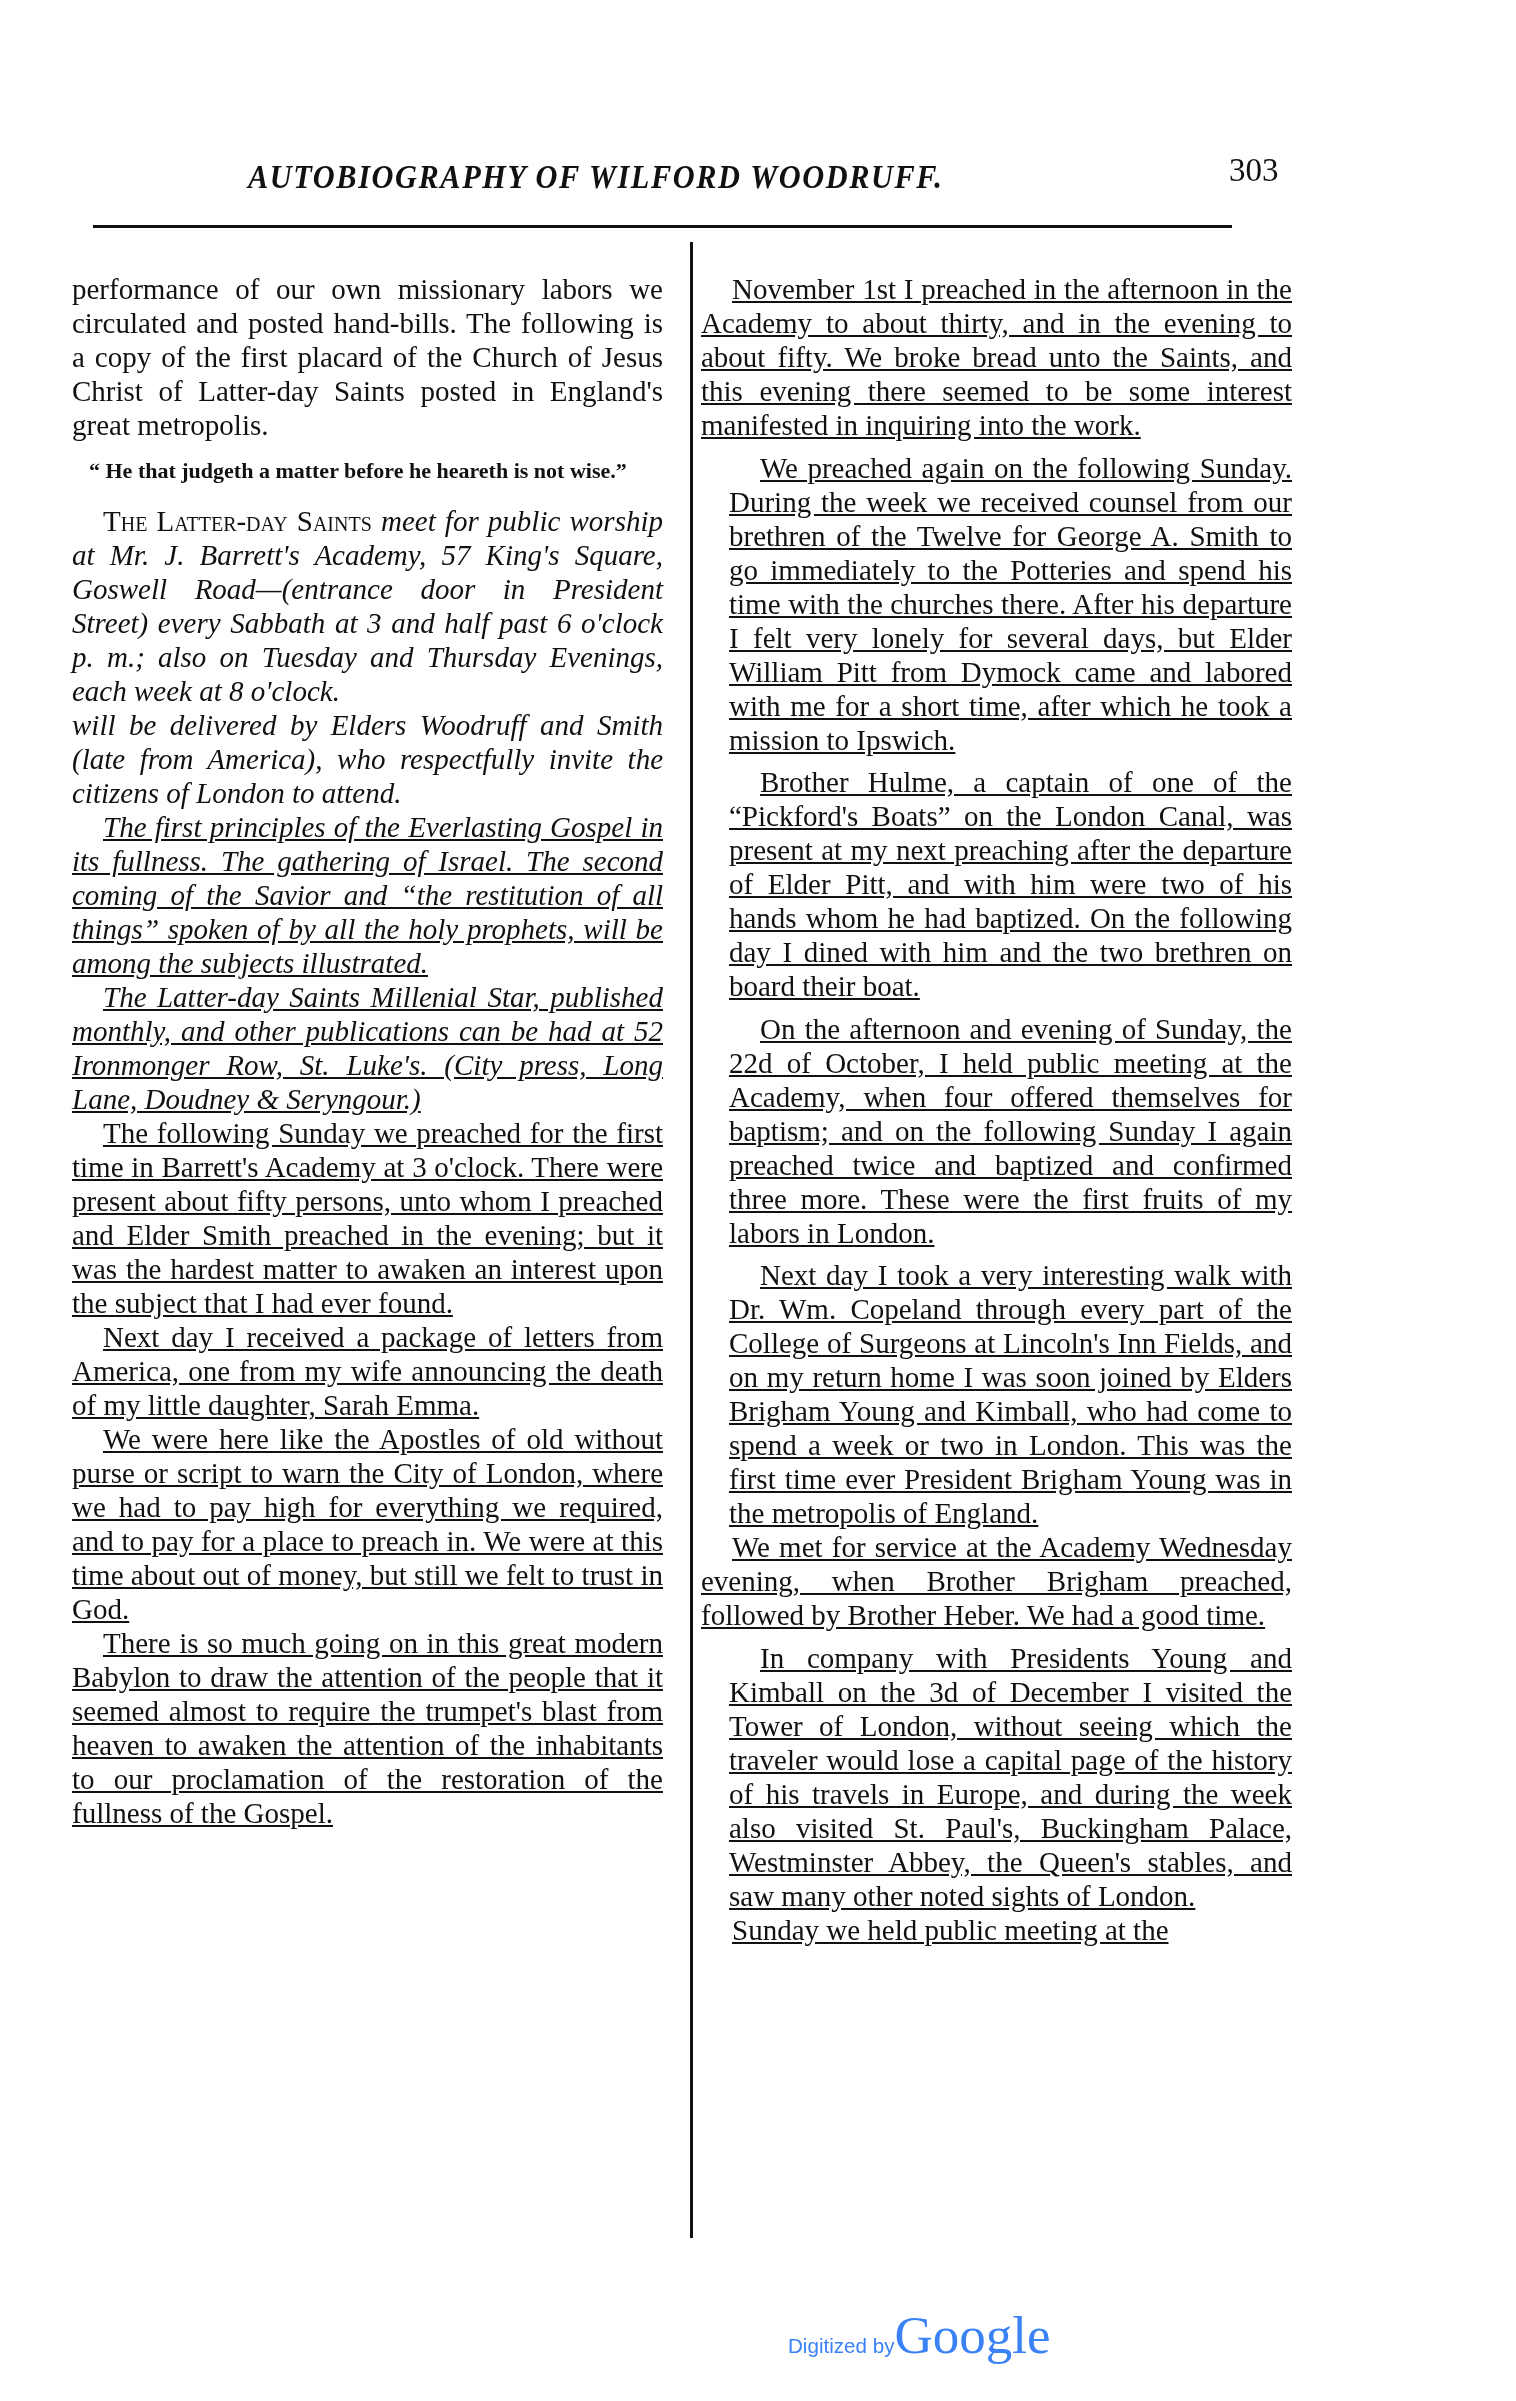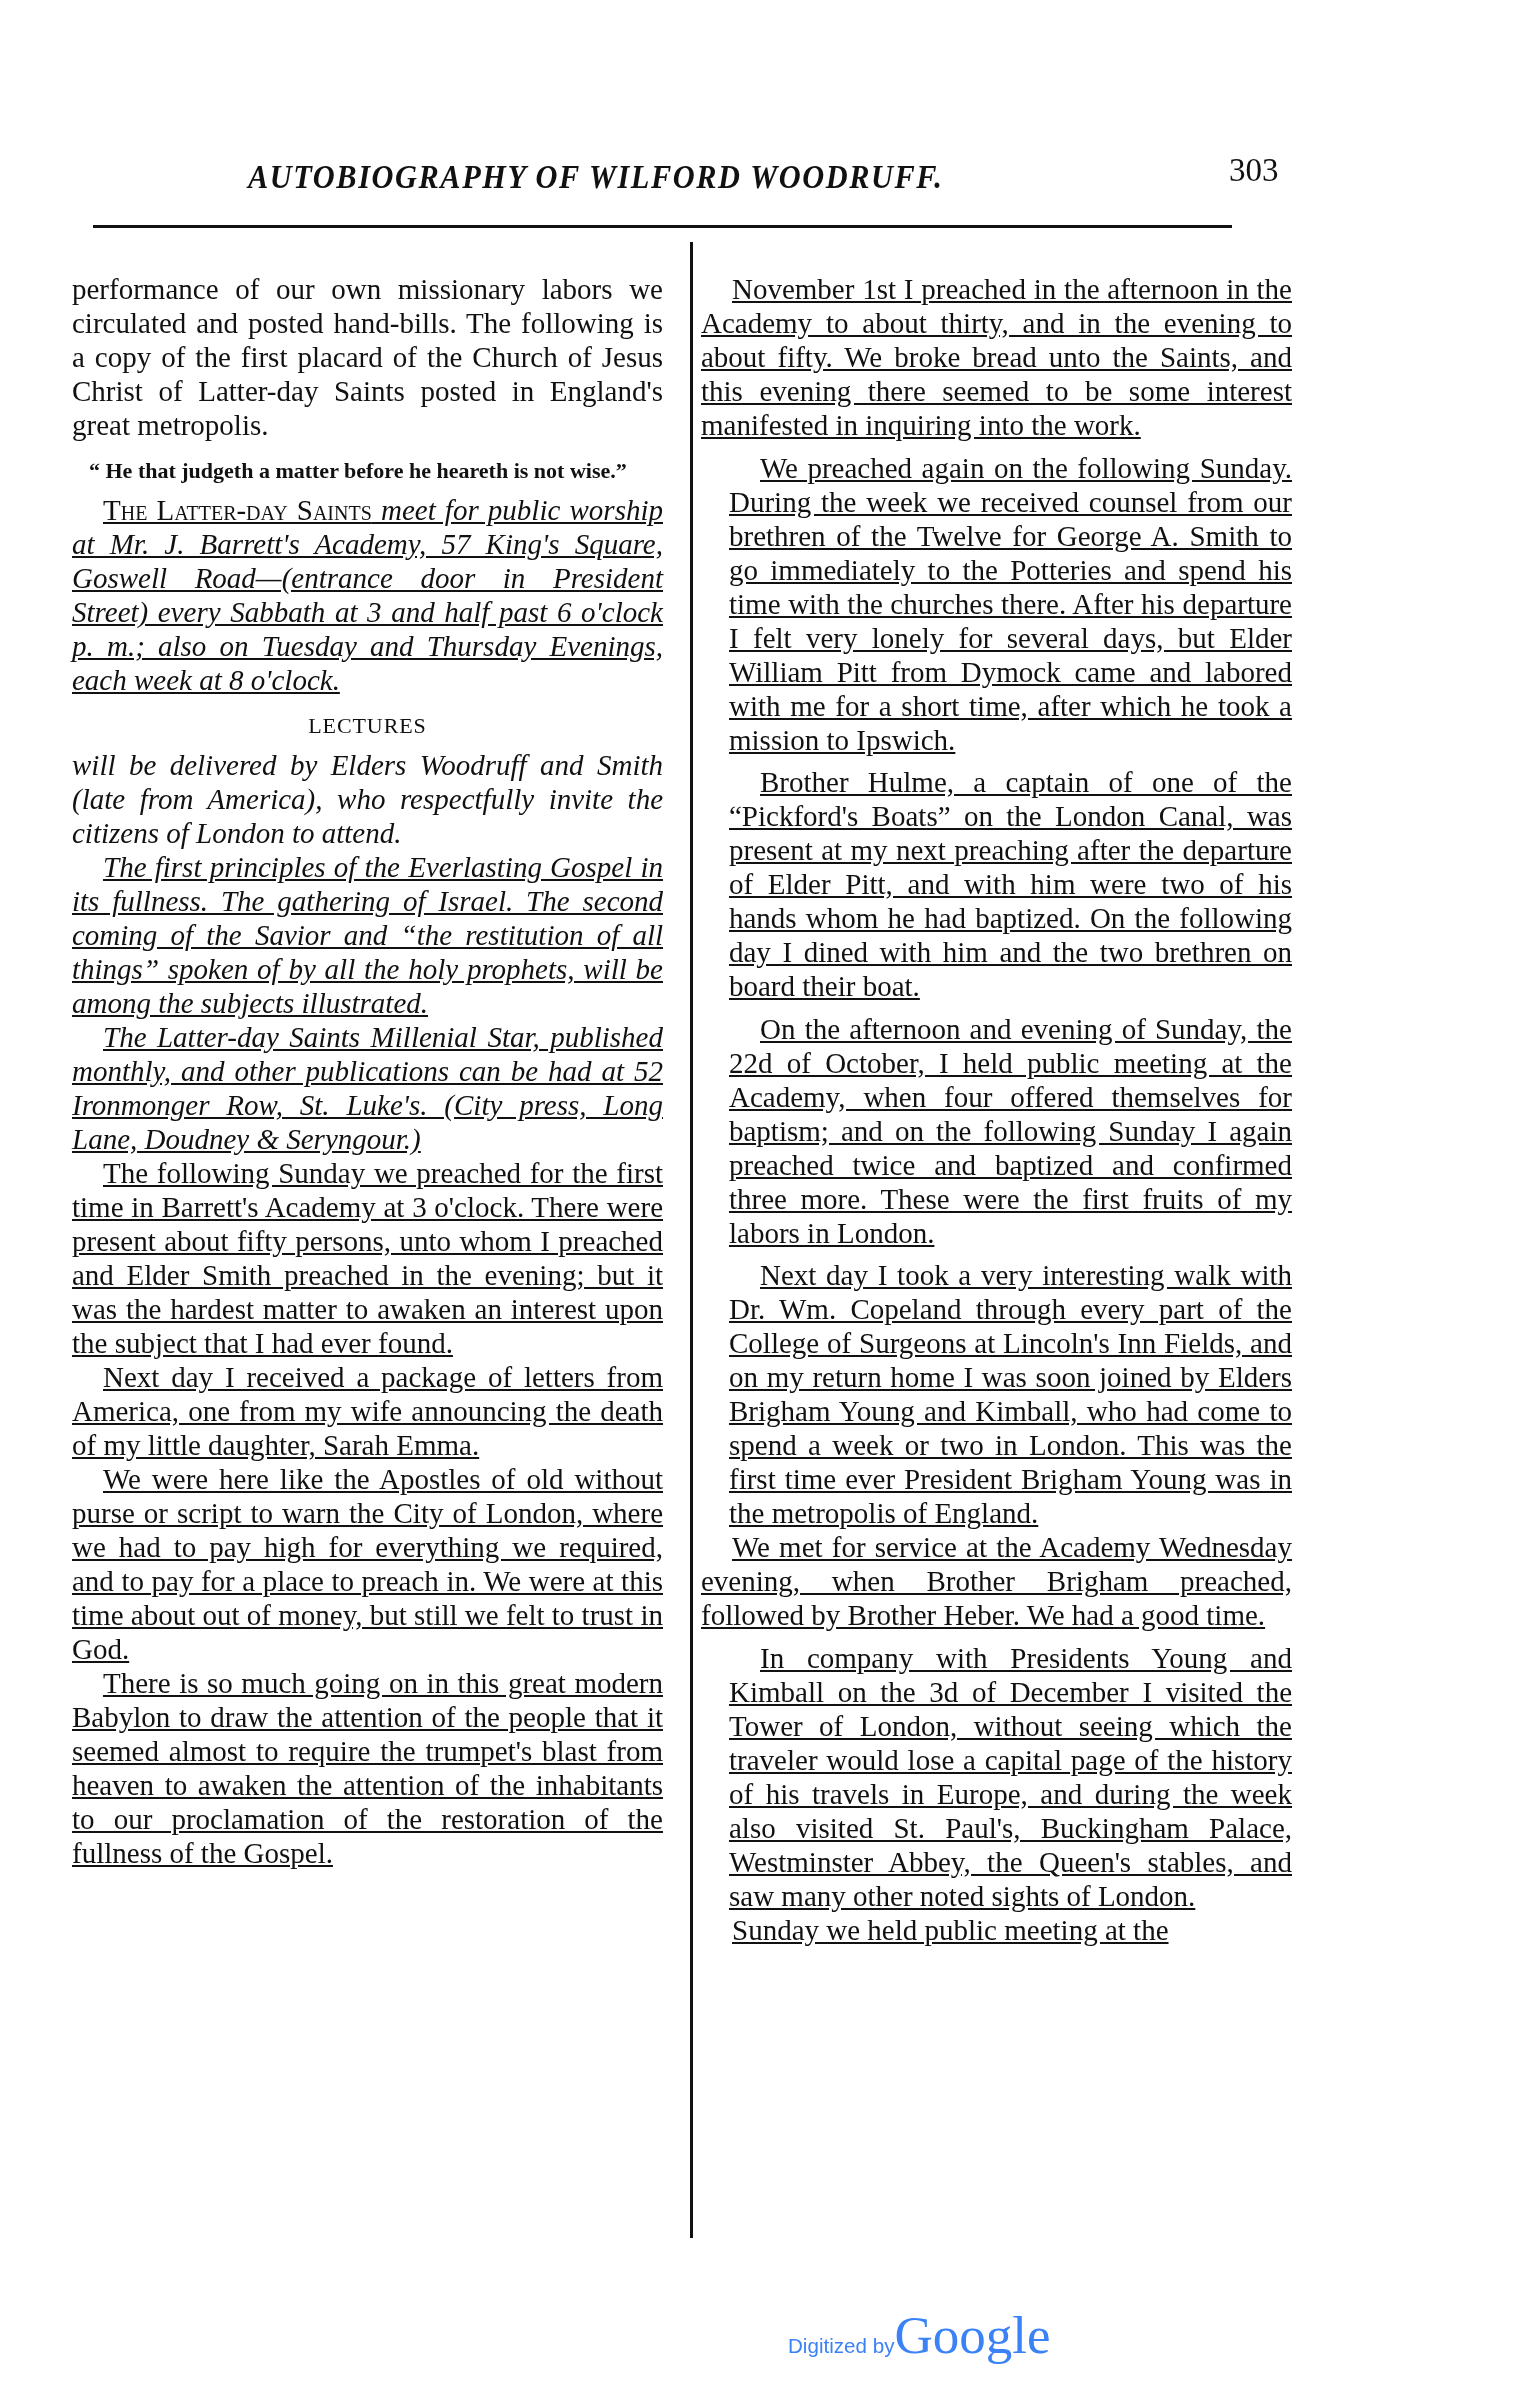--- a/index.html
+++ b/index.html
@@ -25,21 +25,21 @@
   .col {
     position: absolute; top: 272px; width: 591px;
     font-size: 29px; line-height: 34px; text-align: justify; hyphens: manual;
   }
   .col.left { left: 72px; }
   .col.right { left: 701px; width: 591px; }
   p { margin: 0; text-indent: 0; }
   p.ind { text-indent: 31px; text-decoration: underline; }
   p.sp { margin-top: 8.6px; margin-left: 28px; }
   .epigraph { font-size: 22px; line-height: 28px; margin-top: 15.4px; text-indent: 17px; font-weight: bold; }
-  .placard-lead { margin-top: 8px; text-indent: 31px; text-decoration: underline; }
+  .placard-lead { margin-top: 19px; text-indent: 31px; }
   .smallcaps { font-variant: small-caps; }
   .it { font-style: italic; }
   .lectures { text-align: center; font-size: 22px; letter-spacing: 0.9px; margin-top: 12px; margin-bottom: 5.1px; }
   .watermark {
     position: absolute; top: 2305px; left: 788px; color: #3b82f6;
     font-family: "Liberation Sans", sans-serif;
   }
   .watermark .small { font-size: 20.6px; }
   .watermark .big { font-size: 53px; font-family: "Liberation Serif", serif; }
 </style>
@@ -48,21 +48,20 @@
 
 <div class="running-head">AUTOBIOGRAPHY OF WILFORD WOODRUFF.</div>
 <div class="page-num">303</div>
 <div class="head-rule"></div>
 <div class="col-rule"></div>
 
 <div class="col left">
   <p>performance of our own missionary labors we circulated and posted hand-bills. The following is a copy of the first placard of the Church of Jesus Christ of Latter-day Saints posted in England's great metropolis.</p>
   <p class="epigraph">“ He that judgeth a matter before he heareth is not wise.”</p>
   <p class="placard-lead"><span class="smallcaps">The Latter-day Saints</span><span class="it"> meet for public worship at Mr. J. Barrett's Academy, 57 King's Square, Goswell Road—(entrance door in President Street) every Sabbath at 3 and half past 6 o'clock p. m.; also on Tuesday and Thursday Evenings, each week at 8 o'clock.</span></p>
-  <div class="lectures">LECTURES</div>
   <p class="it">will be delivered by Elders Woodruff and Smith (late from America), who respectfully invite the citizens of London to attend.</p>
   <p class="it ind">The first principles of the Everlasting Gospel in its fullness.  The gathering of Israel.  The second coming of the Savior and “the restitution of all things” spoken of by all the holy prophets, will be among the subjects illustrated.</p>
   <p class="it ind">The Latter-day Saints Millenial Star, published monthly, and other publications can be had at 52 Ironmonger Row, St. Luke's.  (City press, Long Lane, Doudney &amp; Seryngour.)</p>
   <p class="ind">The following Sunday we preached for the first time in Barrett's Academy at 3 o'clock.  There were present about fifty persons, unto whom I preached and Elder Smith preached in the evening; but it was the hardest matter to awaken an interest upon the subject that I had ever found.</p>
   <p class="ind">Next day I received a package of letters from America, one from my wife announcing the death of my little daughter, Sarah Emma.</p>
   <p class="ind">We were here like the Apostles of old without purse or script to warn the City of London, where we had to pay high for everything we required, and to pay for a place to preach in.  We were at this time about out of money, but still we felt to trust in God.</p>
   <p class="ind">There is so much going on in this great modern Babylon to draw the attention of the people that it seemed almost to require the trumpet's blast from heaven to awaken the attention of the inhabitants to our proclamation of the restoration of the fullness of the Gospel.</p>
 </div>
 
 <div class="col right">

